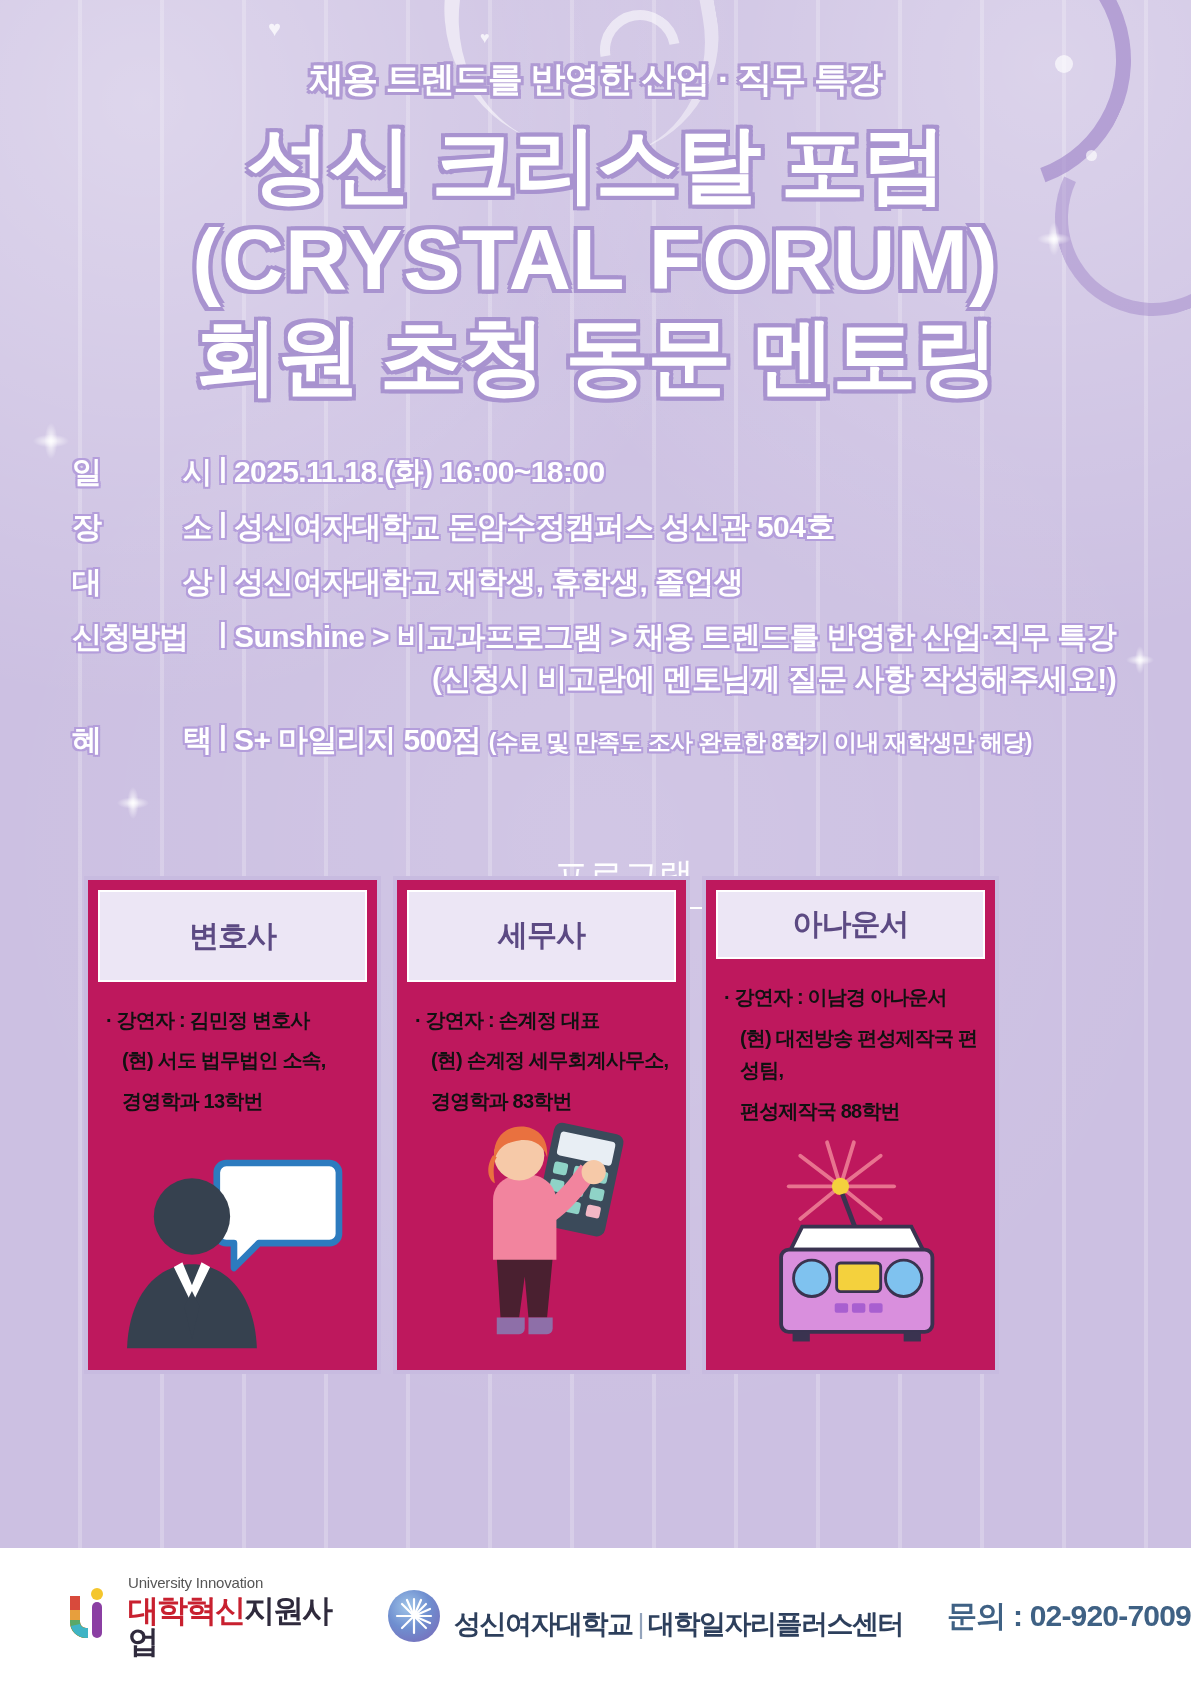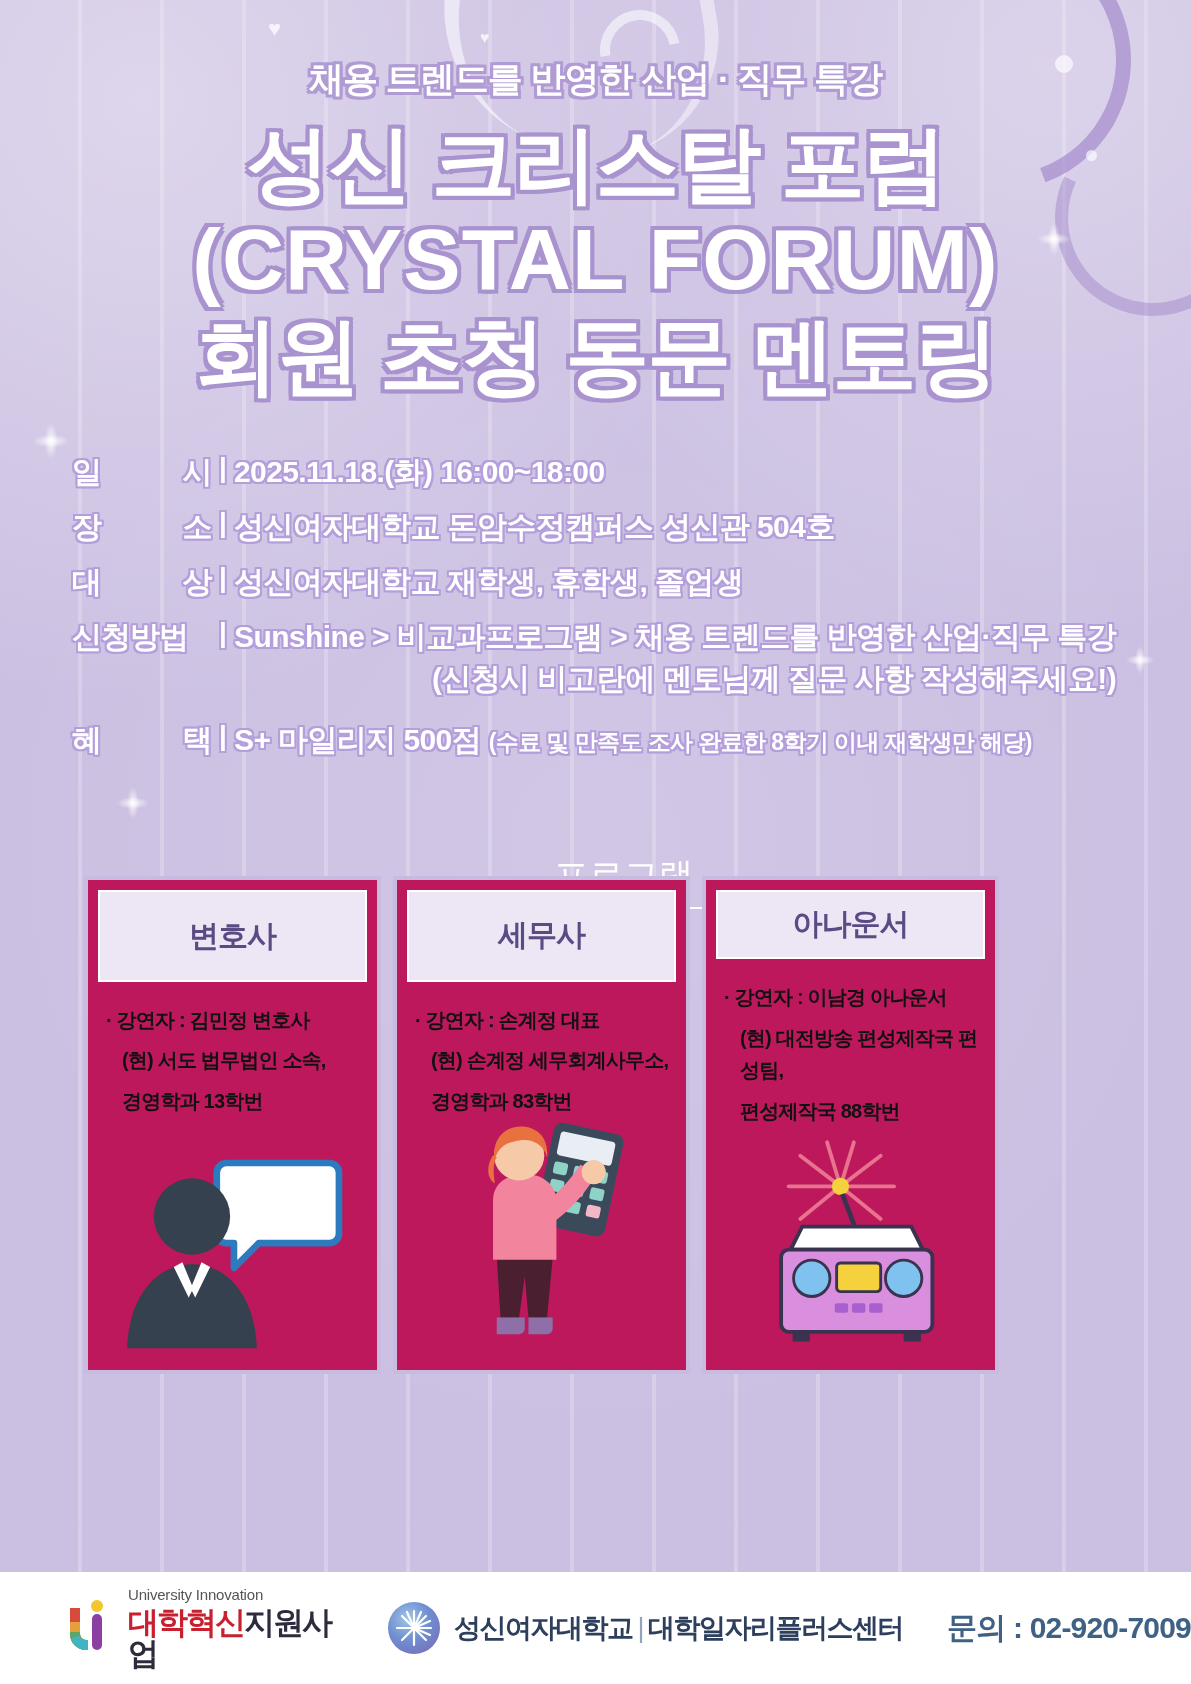--- a/index.html
+++ b/index.html
@@ -146,31 +146,31 @@
   }
   .cardBody{
     padding:22px 6px 0 8px;
     font-size:20px;font-weight:bold;color:#111111;line-height:1.62;letter-spacing:-0.8px;
   }
   .cardBody .ln2,.cardBody .ln3{padding-left:16px;margin-top:8px;}
   .art{flex:1;display:flex;align-items:flex-end;justify-content:center;padding-bottom:6px;}
 
   
   .footer{
-    position:absolute;left:0;right:0;bottom:0;height:112px;background:#ffffff;
+    position:absolute;left:0;right:0;bottom:0;height:136px;background:#ffffff;
     display:flex;align-items:center;padding-left:62px;box-sizing:border-box;gap:44px;
   }
   .uiLogo{display:flex;align-items:center;gap:10px;}
   .uiMark{width:56px;height:56px;position:relative;}
   .uiText{display:flex;flex-direction:column;line-height:1;}
   .uiEn{font-size:15px;color:#555555;margin-bottom:5px;letter-spacing:-0.2px;}
   .uiKo{font-size:31px;font-weight:bold;letter-spacing:-2px;}
   .uiKo .red{color:#c8202f;}
   .uiKo .dk{color:#2f2a3c;}
-  .ssLogo{display:flex;align-items:center;gap:14px;}
+  .ssLogo{display:flex;align-items:flex-end;gap:14px;}
   .ssMark{width:52px;height:52px;border-radius:50%;position:relative;
     background:radial-gradient(circle at 38% 32%, #9fc4e8 0%, #6f8fd0 45%, #7a63b4 100%);}
   .ssText{font-size:27px;font-weight:bold;color:#2d3f5c;letter-spacing:-1.5px;white-space:nowrap;}
   .ssText .bar{color:#93a3bb;font-weight:normal;padding:0 5px;}
   .contact{font-size:30px;font-weight:bold;color:#3f6184;letter-spacing:-0.8px;white-space:nowrap;}
 </style>
 </head>
 <body>
 
 <div class="poster">

